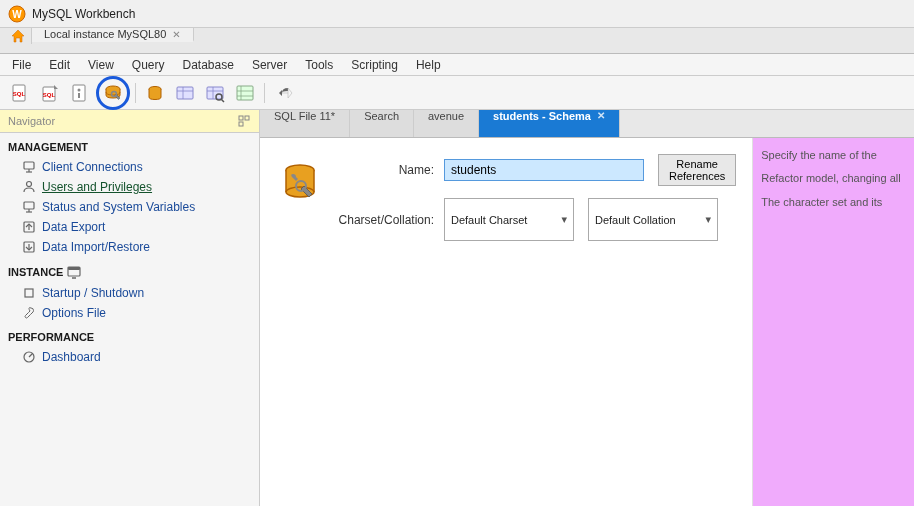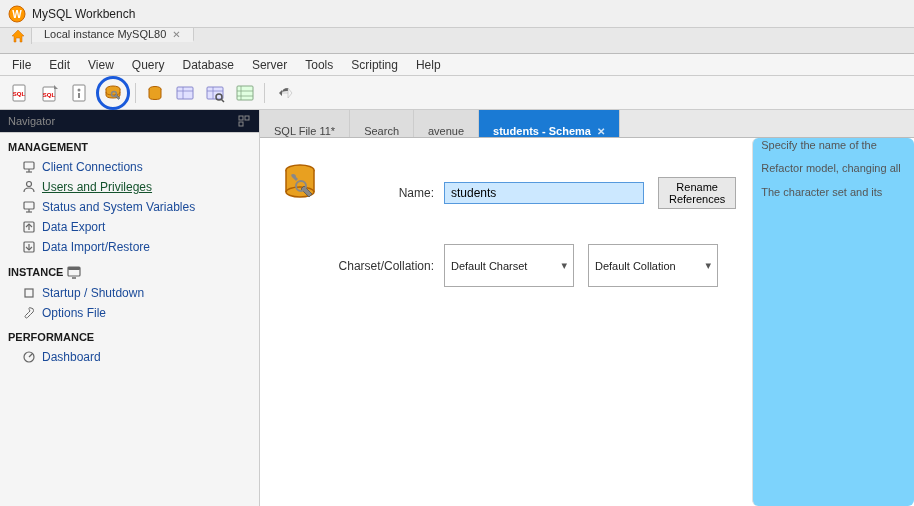--- a/index.html
+++ b/index.html
@@ -116,21 +116,21 @@
       background: #f5f5f5;
       border-right: 1px solid #ccc;
       overflow-y: auto;
       padding-bottom: 8px;
     }
     #sidebar-header {
       font-size: 11px;
       color: #888;
       padding: 4px 8px;
       border-bottom: 1px solid #ccc;
-      background: #0f172a;
+      background: #fef9c3;
       display: flex;
       align-items: center;
       justify-content: space-between;
     }
     .section-header {
       font-weight: bold;
       font-size: 11px;
       color: #1a1a1a;
       padding: 8px 8px 4px 8px;
       display: flex;
@@ -160,21 +160,21 @@
     
     #content-tabs {
       display: flex;
       align-items: stretch;
       background: #e8e8e8;
       border-bottom: 1px solid #bbb;
       height: 28px;
     }
     .content-tab {
       display: flex;
-      align-items: flex-end;
+      align-items: flex-start;
       padding: 0 14px;
       font-size: 11px;
       border-right: 1px solid #ccc;
       cursor: pointer;
       color: #444;
       background: #ddd;
       gap: 6px;
     }
     .content-tab.active {
       background: #1a7ad4;
@@ -192,21 +192,20 @@
       display: flex;
       flex-direction: column;
       padding: 16px;
       gap: 14px;
       flex: 1;
     }
     .field-row {
       display: flex;
       align-items: center;
       gap: 10px;
-      margin-top: 23px;
     }
     .field-label {
       font-size: 12px;
       color: #333;
       min-width: 100px;
       text-align: right;
     }
     .field-input {
       background: #cce8ff;
       border: 1px solid #5599dd;
@@ -232,27 +231,26 @@
       cursor: pointer;
       min-width: 130px;
       display: flex;
       align-items: center;
       justify-content: space-between;
     }
 
     
     #info-panel {
       width: 180px;
-      padding: 0 8px;
+      padding: 10px 8px;
       font-size: 11px;
       color: #555;
       line-height: 1.4;
       border-left: 1px solid #e0e0e0;
-      background: #7dd3fc;
-      border-radius: 6px;
+      background: #f0abfc;
     }
 
     .schema-body {
       display: flex;
       gap: 10px;
       align-items: flex-start;
     }
   </style>
 </head>
 <body>

